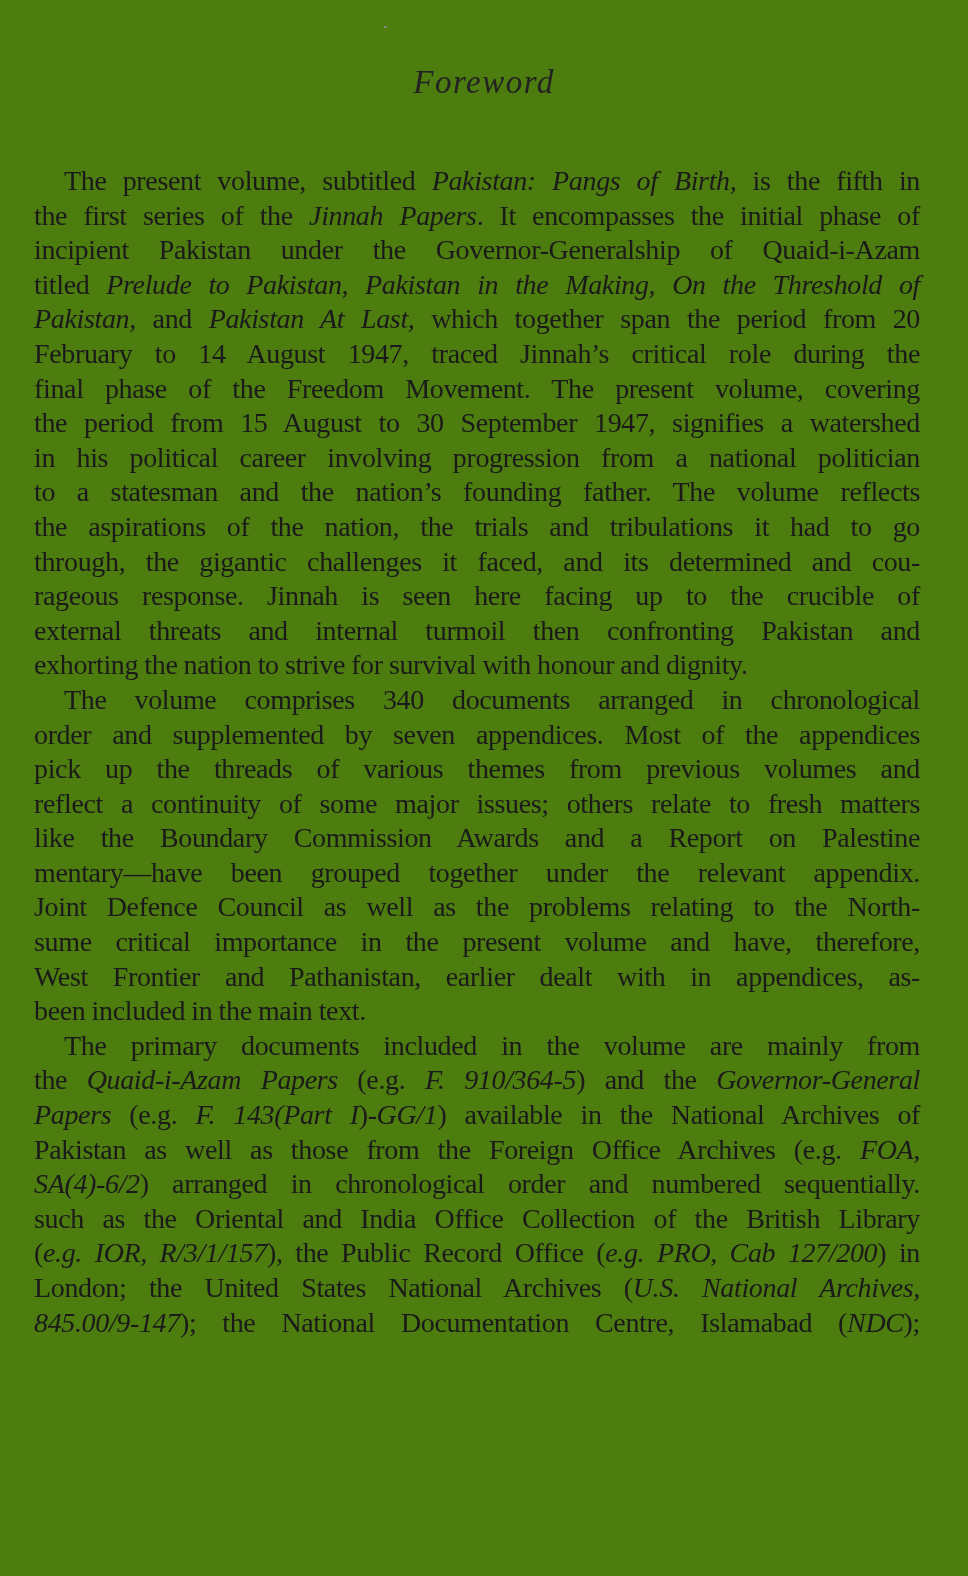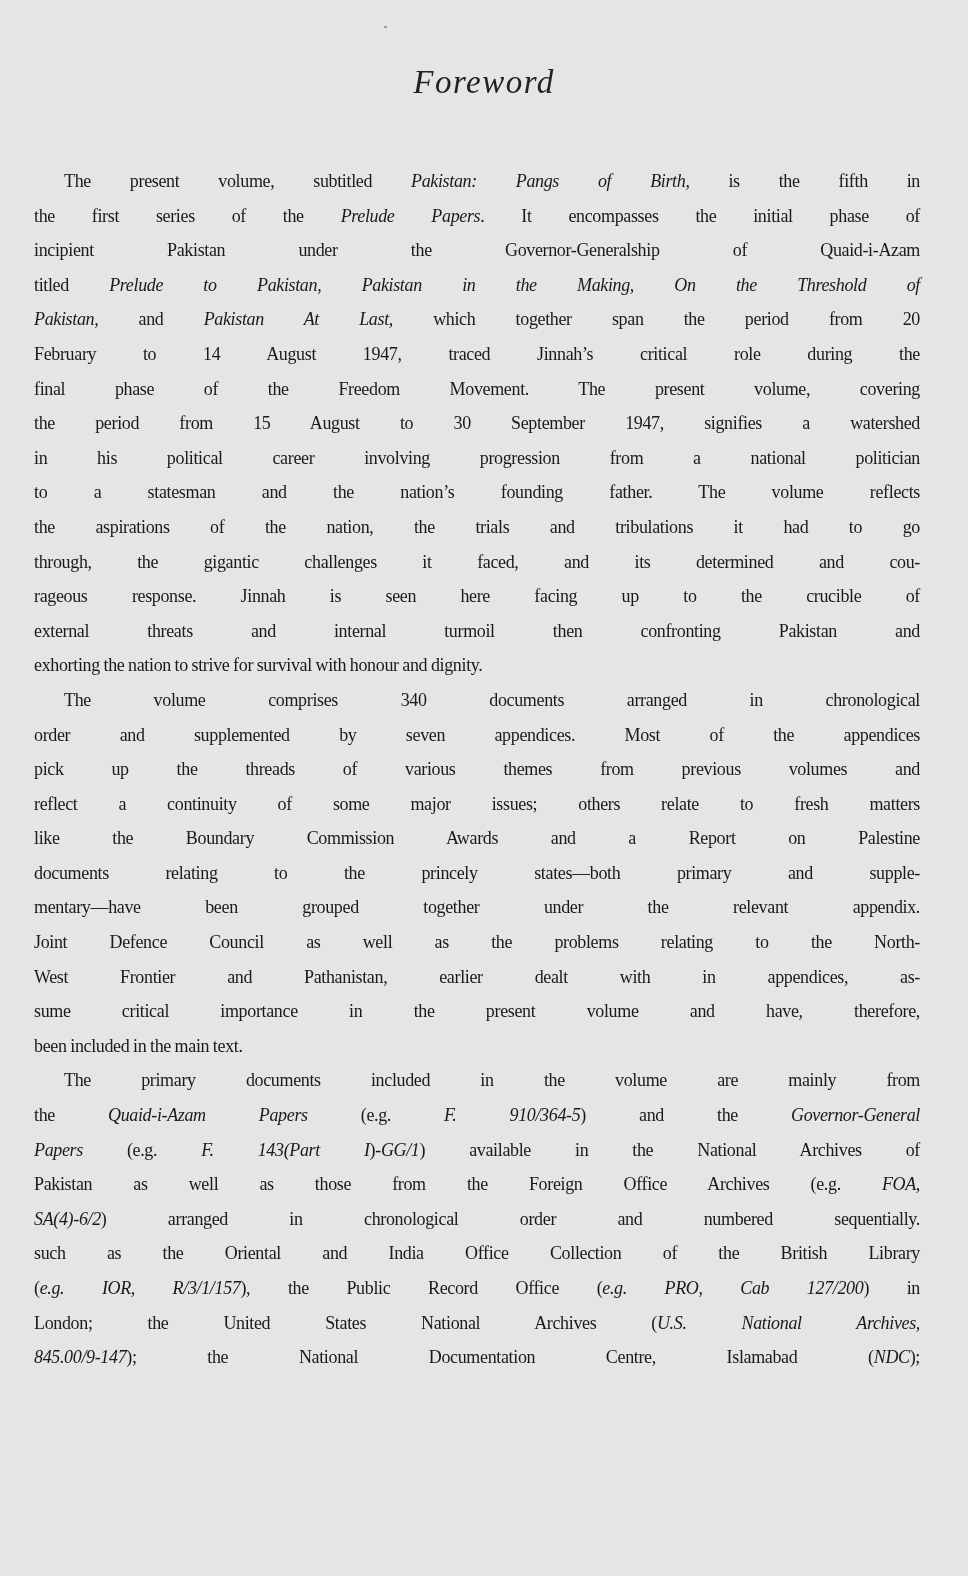--- a/index.html
+++ b/index.html
@@ -14,21 +14,21 @@
       overflow: hidden;
       color: #1a1a1a;
       font-family: "Liberation Serif", "DejaVu Serif", serif;
     }
     .page {
       position: absolute;
       left: 0;
       top: 0;
       width: 968px;
       height: 1576px;
-      background: #e5e5e5;
+      background: #4d7c0f;
     }
     .speck {
       position: absolute;
       left: 384px;
       top: 26px;
       width: 3px;
       height: 2px;
       background: #8a8a8a;
       border-radius: 1px;
     }
@@ -47,21 +47,21 @@
     }
     .body-text {
       position: absolute;
       left: 34px;
       top: 164px;
       width: 886px;
     }
     .line {
       height: 34.6px;
       line-height: 34.6px;
-      font-size: 18px;
+      font-size: 28px;
       white-space: nowrap;
       text-align: justify;
       text-align-last: justify;
       letter-spacing: -0.35px;
       word-spacing: -0.5px;
     }
     .line.indent {
       padding-left: 30px;
     }
     .line.last {
@@ -73,46 +73,45 @@
   </style>
 </head>
 <body>
 
 <div class="page">
   <div class="speck"></div>
   <h1 class="heading">Foreword</h1>
   <div class="body-text" id="body-text">
       <div>
         <div class="line indent"><span>The present volume, subtitled </span><span class="seg-i">Pakistan: Pangs of Birth,</span><span> is the fifth in</span></div>
-        <div class="line"><span>the first series of the </span><span class="seg-i">Prelude Papers</span><span>. It encompasses the initial phase of</span></div>
+        <div class="line"><span>the first series of the </span><span class="seg-i">Jinnah Papers</span><span>. It encompasses the initial phase of</span></div>
         <div class="line"><span>incipient Pakistan under the Governor-Generalship of Quaid-i-Azam</span></div>
         <div class="line"><span>titled </span><span class="seg-i">Prelude to Pakistan, Pakistan in the Making, On the Threshold of</span></div>
         <div class="line"><span class="seg-i">Pakistan,</span><span> and </span><span class="seg-i">Pakistan At Last,</span><span> which together span the period from 20</span></div>
         <div class="line"><span>February to 14 August 1947, traced Jinnah’s critical role during the</span></div>
         <div class="line"><span>final phase of the Freedom Movement. The present volume, covering</span></div>
         <div class="line"><span>the period from 15 August to 30 September 1947, signifies a watershed</span></div>
         <div class="line"><span>in his political career involving progression from a national politician</span></div>
         <div class="line"><span>to a statesman and the nation’s founding father. The volume reflects</span></div>
         <div class="line"><span>the aspirations of the nation, the trials and tribulations it had to go</span></div>
         <div class="line"><span>through, the gigantic challenges it faced, and its determined and cou-</span></div>
         <div class="line"><span>rageous response. Jinnah is seen here facing up to the crucible of</span></div>
         <div class="line"><span>external threats and internal turmoil then confronting Pakistan and</span></div>
         <div class="line last"><span>exhorting the nation to strive for survival with honour and dignity.</span></div>
       </div>
       <div>
         <div class="line indent"><span>The volume comprises 340 documents arranged in chronological</span></div>
         <div class="line"><span>order and supplemented by seven appendices. Most of the appendices</span></div>
         <div class="line"><span>pick up the threads of various themes from previous volumes and</span></div>
         <div class="line"><span>reflect a continuity of some major issues; others relate to fresh matters</span></div>
         <div class="line"><span>like the Boundary Commission Awards and a Report on Palestine</span></div>
-        <div class="line"><span>documents relating to the princely states—both primary and supple-</span></div>
         <div class="line"><span>mentary—have been grouped together under the relevant appendix.</span></div>
         <div class="line"><span>Joint Defence Council as well as the problems relating to the North-</span></div>
+        <div class="line"><span>sume critical importance in the present volume and have, therefore,</span></div>
         <div class="line"><span>West Frontier and Pathanistan, earlier dealt with in appendices, as-</span></div>
-        <div class="line"><span>sume critical importance in the present volume and have, therefore,</span></div>
         <div class="line last"><span>been included in the main text.</span></div>
       </div>
       <div>
         <div class="line indent"><span>The primary documents included in the volume are mainly from</span></div>
         <div class="line"><span>the </span><span class="seg-i">Quaid-i-Azam Papers</span><span> (e.g. </span><span class="seg-i">F. 910/364-5</span><span>) and the </span><span class="seg-i">Governor-General</span></div>
         <div class="line"><span class="seg-i">Papers</span><span> (e.g. </span><span class="seg-i">F. 143(Part I</span><span>)-</span><span class="seg-i">GG/1</span><span>) available in the National Archives of</span></div>
         <div class="line"><span>Pakistan as well as those from the Foreign Office Archives (e.g. </span><span class="seg-i">FOA,</span></div>
         <div class="line"><span class="seg-i">SA(4)-6/2</span><span>) arranged in chronological order and numbered sequentially.</span></div>
         <div class="line"><span>such as the Oriental and India Office Collection of the British Library</span></div>
         <div class="line"><span>(</span><span class="seg-i">e.g. IOR, R/3/1/157</span><span>), the Public Record Office (</span><span class="seg-i">e.g. PRO, Cab 127/200</span><span>) in</span></div>

